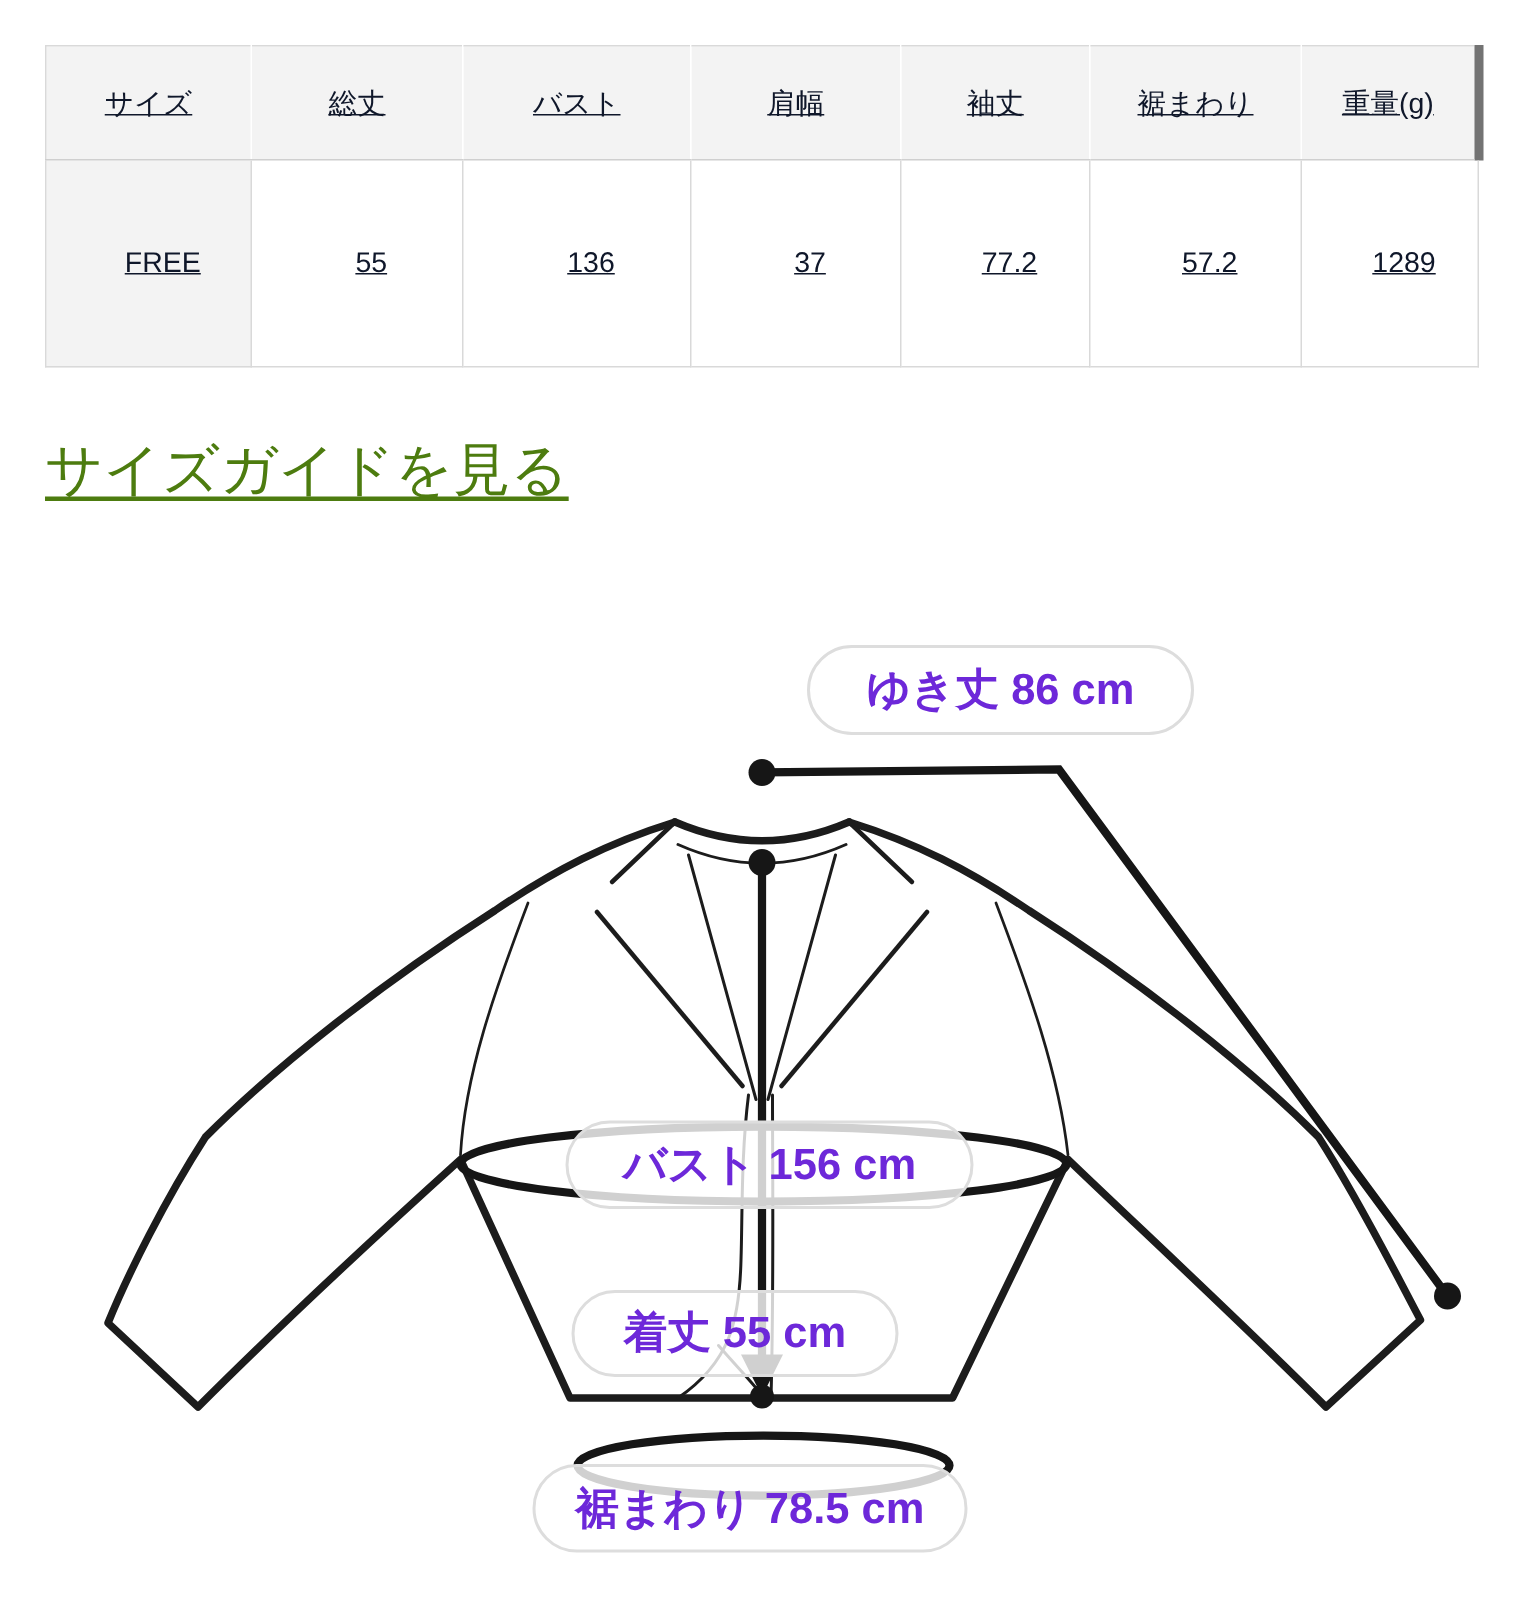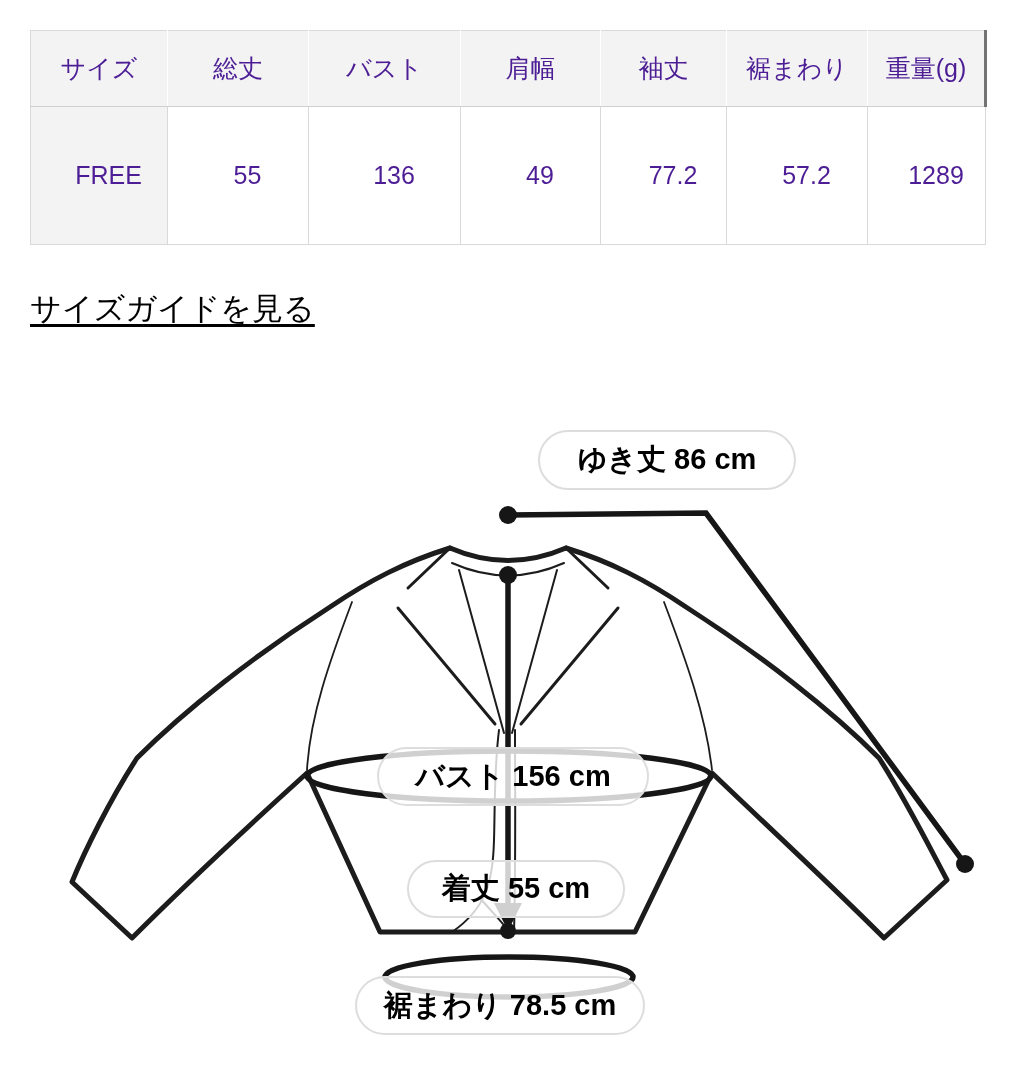--- a/index.html
+++ b/index.html
@@ -10,70 +10,71 @@
     overflow:hidden;
     font-family:"Liberation Sans","DejaVu Sans",sans-serif;
     color:#3d3d3d;
   }
 
   
   .size-table{
     position:absolute;left:30px;top:30px;width:955px;
     border-collapse:collapse;
     table-layout:fixed;
-    font-size:25px;
-    color:#4c1d95;
+    font-size:19px;
+    color:#0f172a;
     background:#ffffff;
+    text-decoration:underline;
   }
   .size-table th{
     height:73px;
     font-weight:400;
     background:#f3f3f3;
     border-top:1px solid #d9d9d9;
     border-bottom:1px solid #cfcfcf;
     border-left:1px solid #ffffff;
     border-right:1px solid #ffffff;
     text-align:center;vertical-align:middle;
   }
   .size-table th:first-child{border-left:1px solid #d9d9d9;}
-  .size-table th:last-child{border-right:3px solid #737373;}
+  .size-table th:last-child{border-right:6px solid #737373;}
   .size-table td{
     height:135px;
     border:1px solid #d9d9d9;
     text-align:center;vertical-align:middle;
     background:#ffffff;
     padding-left:20px;
   }
   .size-table td.first{background:#f3f3f3;}
 
   
   .size-guide-link{
     position:absolute;left:30px;top:288px;
-    font-size:31px;
-    color:#000000;
+    font-size:38px;
+    color:#4d7c0f;
     text-decoration:underline;
     text-underline-offset:5px;
     cursor:pointer;
   }
 
   
   .diagram-svg{position:absolute;left:0;top:0;width:1015px;height:1080px;}
   .pill{
     position:absolute;
     display:flex;align-items:center;justify-content:center;
     background:rgba(255,255,255,0.8);
     border:2px solid #dddddd;
     border-radius:32px;
-    font-size:29px;font-weight:700;color:#000000;
+    font-size:29px;font-weight:700;color:#6d28d9;
     white-space:nowrap;
     box-sizing:border-box;
   }
   .pill-yuki{left:538px;top:430px;width:258px;height:60px;}
   .pill-bust{left:377px;top:747px;width:272px;height:59px;}
-  .pill-length{left:407px;top:860px;width:218px;height:58px;}
+  .pill-length{left:381px;top:860px;width:218px;height:58px;}
   .pill-hem{left:355px;top:976px;width:290px;height:59px;text-align:right;}
 </style>
 </head>
 <body>
 
 <div class="page">
 
   <table class="size-table">
     <colgroup>
       <col style="width:137px">
@@ -93,21 +94,21 @@
         <th>袖丈</th>
         <th>裾まわり</th>
         <th>重量(g)</th>
       </tr>
     </thead>
     <tbody>
       <tr>
         <td class="first">FREE</td>
         <td>55</td>
         <td>136</td>
-        <td>49</td>
+        <td>37</td>
         <td>77.2</td>
         <td>57.2</td>
         <td>1289</td>
       </tr>
     </tbody>
   </table>
 
   <a class="size-guide-link">サイズガイドを見る</a>
 
   <svg class="diagram-svg" viewBox="0 0 1015 1080">

